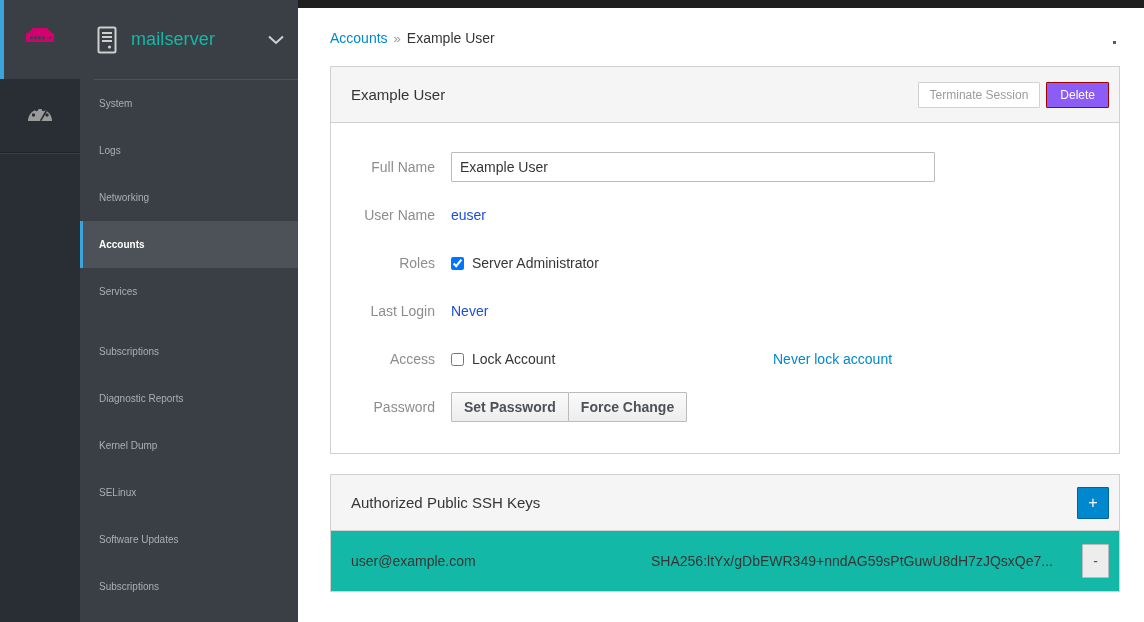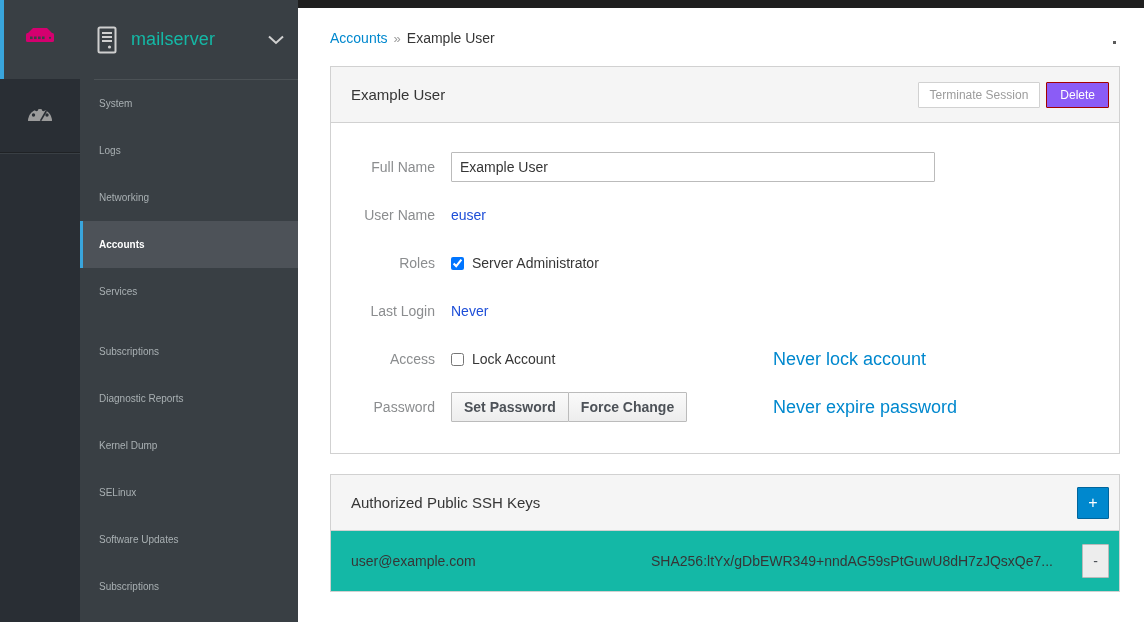--- a/index.html
+++ b/index.html
@@ -149,21 +149,21 @@
   .text-input {
     width: 484px; height: 30px;
     border: 1px solid #bbb; border-radius: 1px;
     padding: 0 8px; font-size: 14px; color: #363636;
     font-family: "Liberation Sans", sans-serif;
     background: #fff;
   }
   .static-val { font-size: 14px; color: #1d4ed8; }
   .cb-label { font-size: 14px; color: #363636; display:flex; align-items:center; }
   .cb-label input { margin: 0 8px 0 0; }
-  .side-link { color: #0088ce; text-decoration: none; font-size: 18px; }
+  .side-link { color: #0088ce; text-decoration: none; font-size: 14px; }
   .right-col { width: 330px; flex: 0 0 330px; padding-left: 8px;}
 
   .ssh-row {
     display: flex; align-items: center;
     padding: 0 10px 0 20px; height: 60px;
     background: #14b8a6;
   }
   .ssh-name { font-size: 14px; color: #363636; width: 300px; flex: 0 0 300px; }
   .ssh-fp {
     font-size: 14px; color: #363636; flex: 1 1 auto;
@@ -330,23 +330,20 @@
                 <a class="side-link" href="#">Never lock account</a>
               </span>
             </div>
           </div>
 
           <div class="form-row">
             <div class="form-label">Password</div>
             <div class="form-control-wrap">
               <button class="btn btn-grey">Set Password</button>
               <button class="btn btn-grey" style="margin-left:-1px;">Force Change</button>
-              <span class="right-col" style="margin-left:auto;">
-                <a class="side-link" href="#">Never expire password</a>
-              </span>
             </div>
           </div>
 
         </div>
       </div>
 
       <div class="panel">
         <div class="panel-heading">
           <span class="panel-title">Authorized Public SSH Keys</span>
           <button class="btn-primary-sq">

